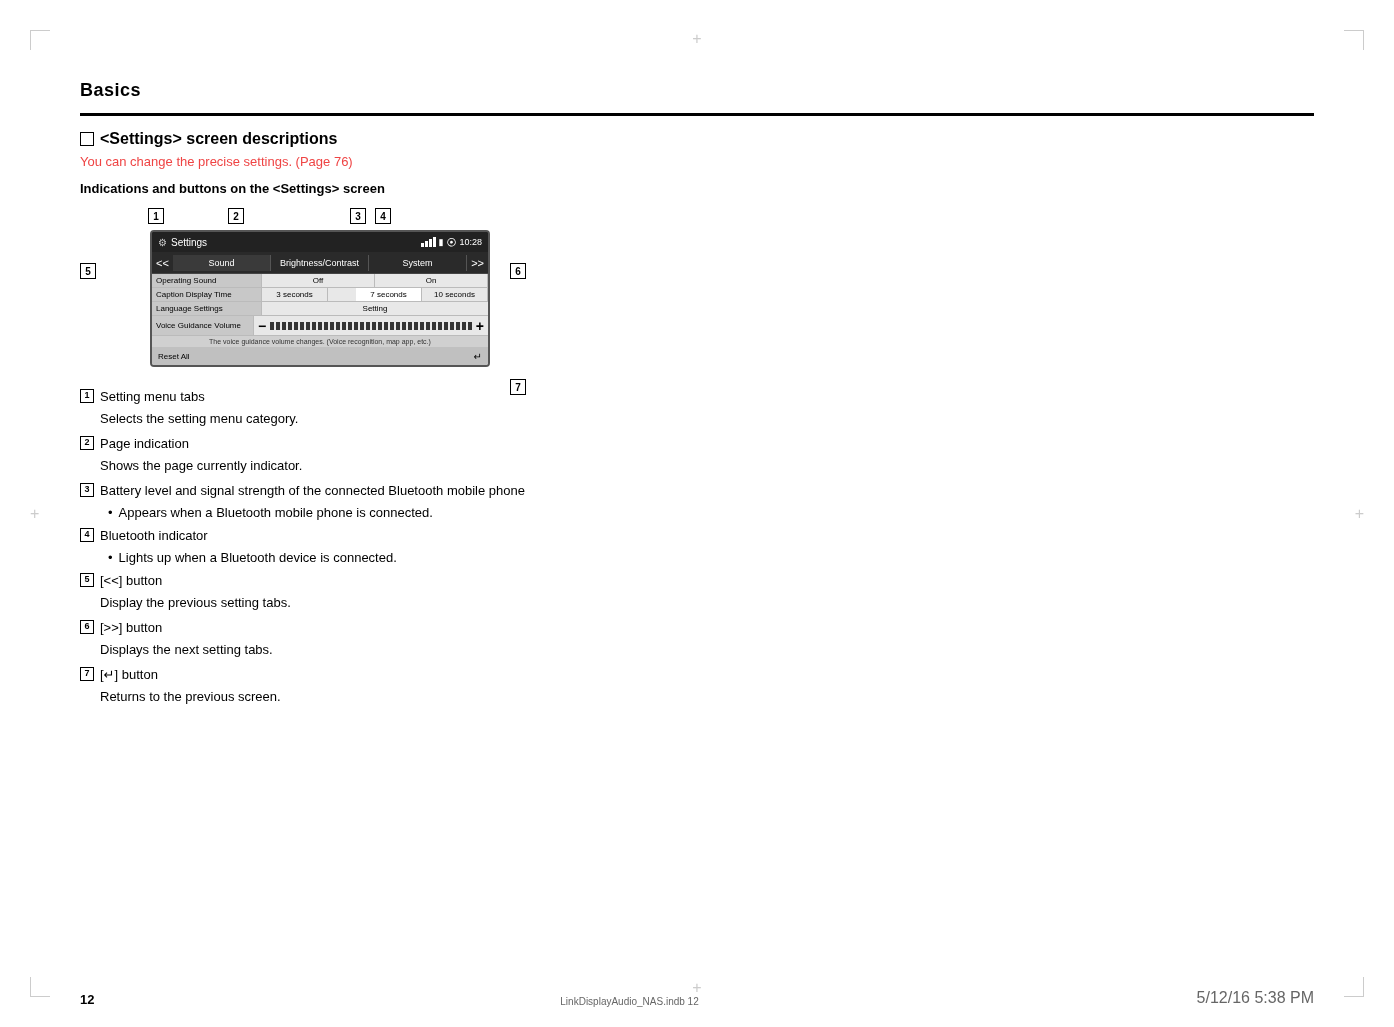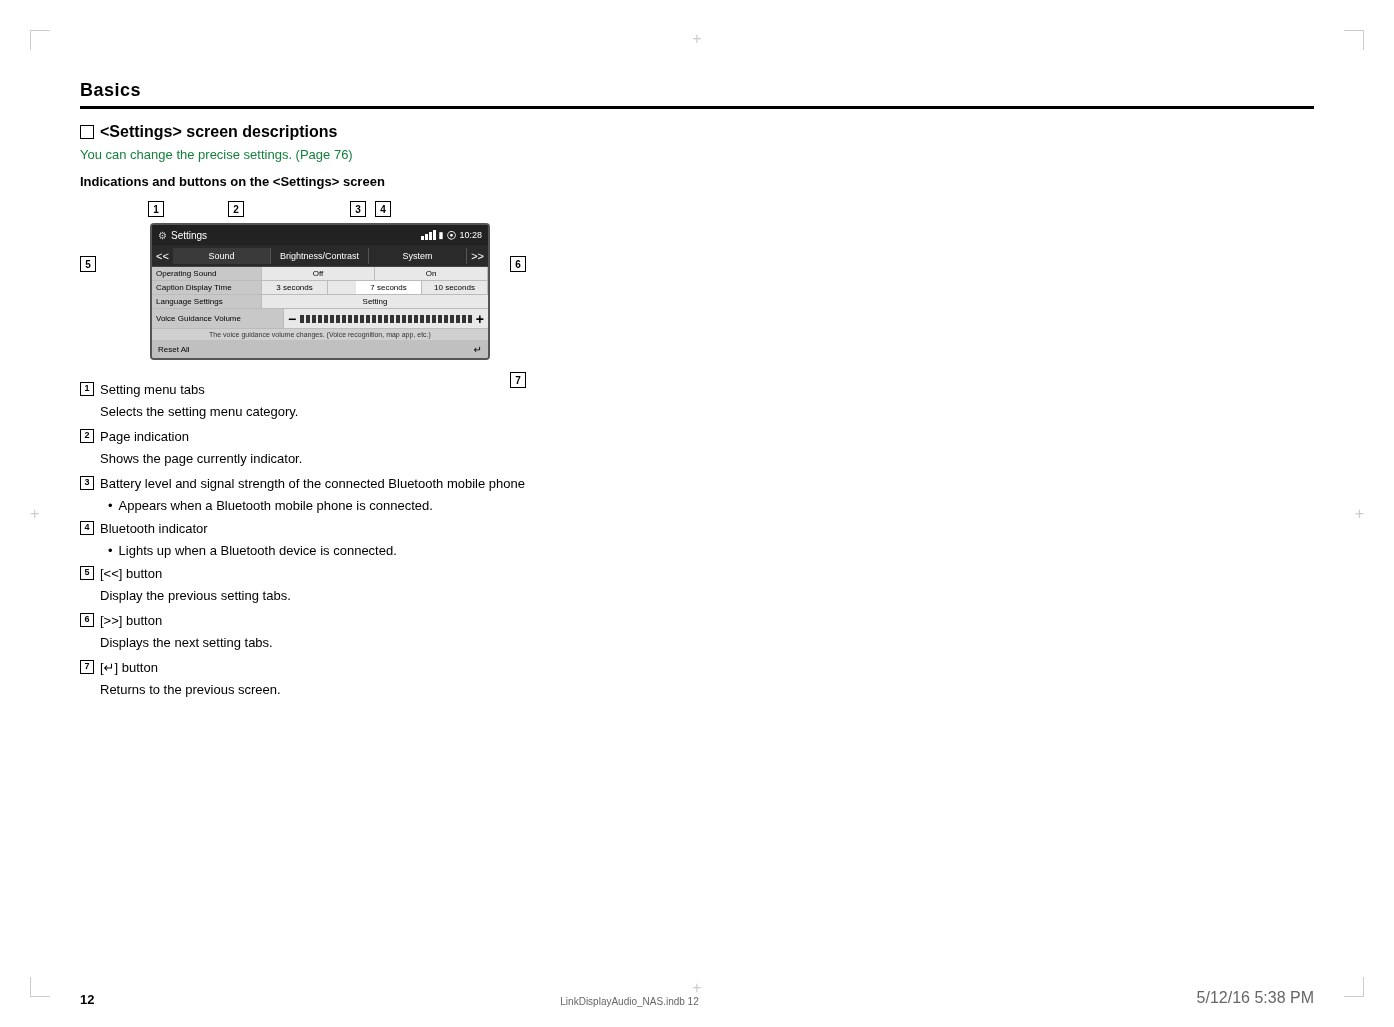--- a/index.html
+++ b/index.html
@@ -59,21 +59,21 @@
       position: absolute;
       top: 80px;
       left: 80px;
       right: 80px;
       bottom: 80px;
     }
 
     
     .section-header {
       border-bottom: 3px solid #000;
-      padding-bottom: 5px;
+      padding-bottom: 12px;
       margin-bottom: 14px;
     }
 
     .section-title {
       font-size: 18px;
       font-weight: bold;
       letter-spacing: 0.5px;
     }
 
     
@@ -91,21 +91,21 @@
       width: 14px;
       height: 14px;
       border: 1.5px solid #000;
       vertical-align: middle;
       flex-shrink: 0;
     }
 
     .subtitle-text {
       font-size: 13px;
       margin-bottom: 12px;
-      color: #15803d;
+      color: #ef4444;
     }
 
     .indications-title {
       font-size: 13px;
       font-weight: bold;
       margin-bottom: 12px;
     }
 
     .num-label {
       position: absolute;
@@ -257,21 +257,21 @@
 
     .volume-row {
       display: flex;
       align-items: center;
       height: 20px;
       border-bottom: 1px solid #bbb;
     }
 
     .volume-label {
       background: #c8c8c8;
-      width: 132px;
+      width: 102px;
       font-size: 8px;
       padding: 0 4px;
       height: 100%;
       display: flex;
       align-items: center;
       border-right: 1px solid #bbb;
       flex-shrink: 0;
     }
 
     .volume-controls {

